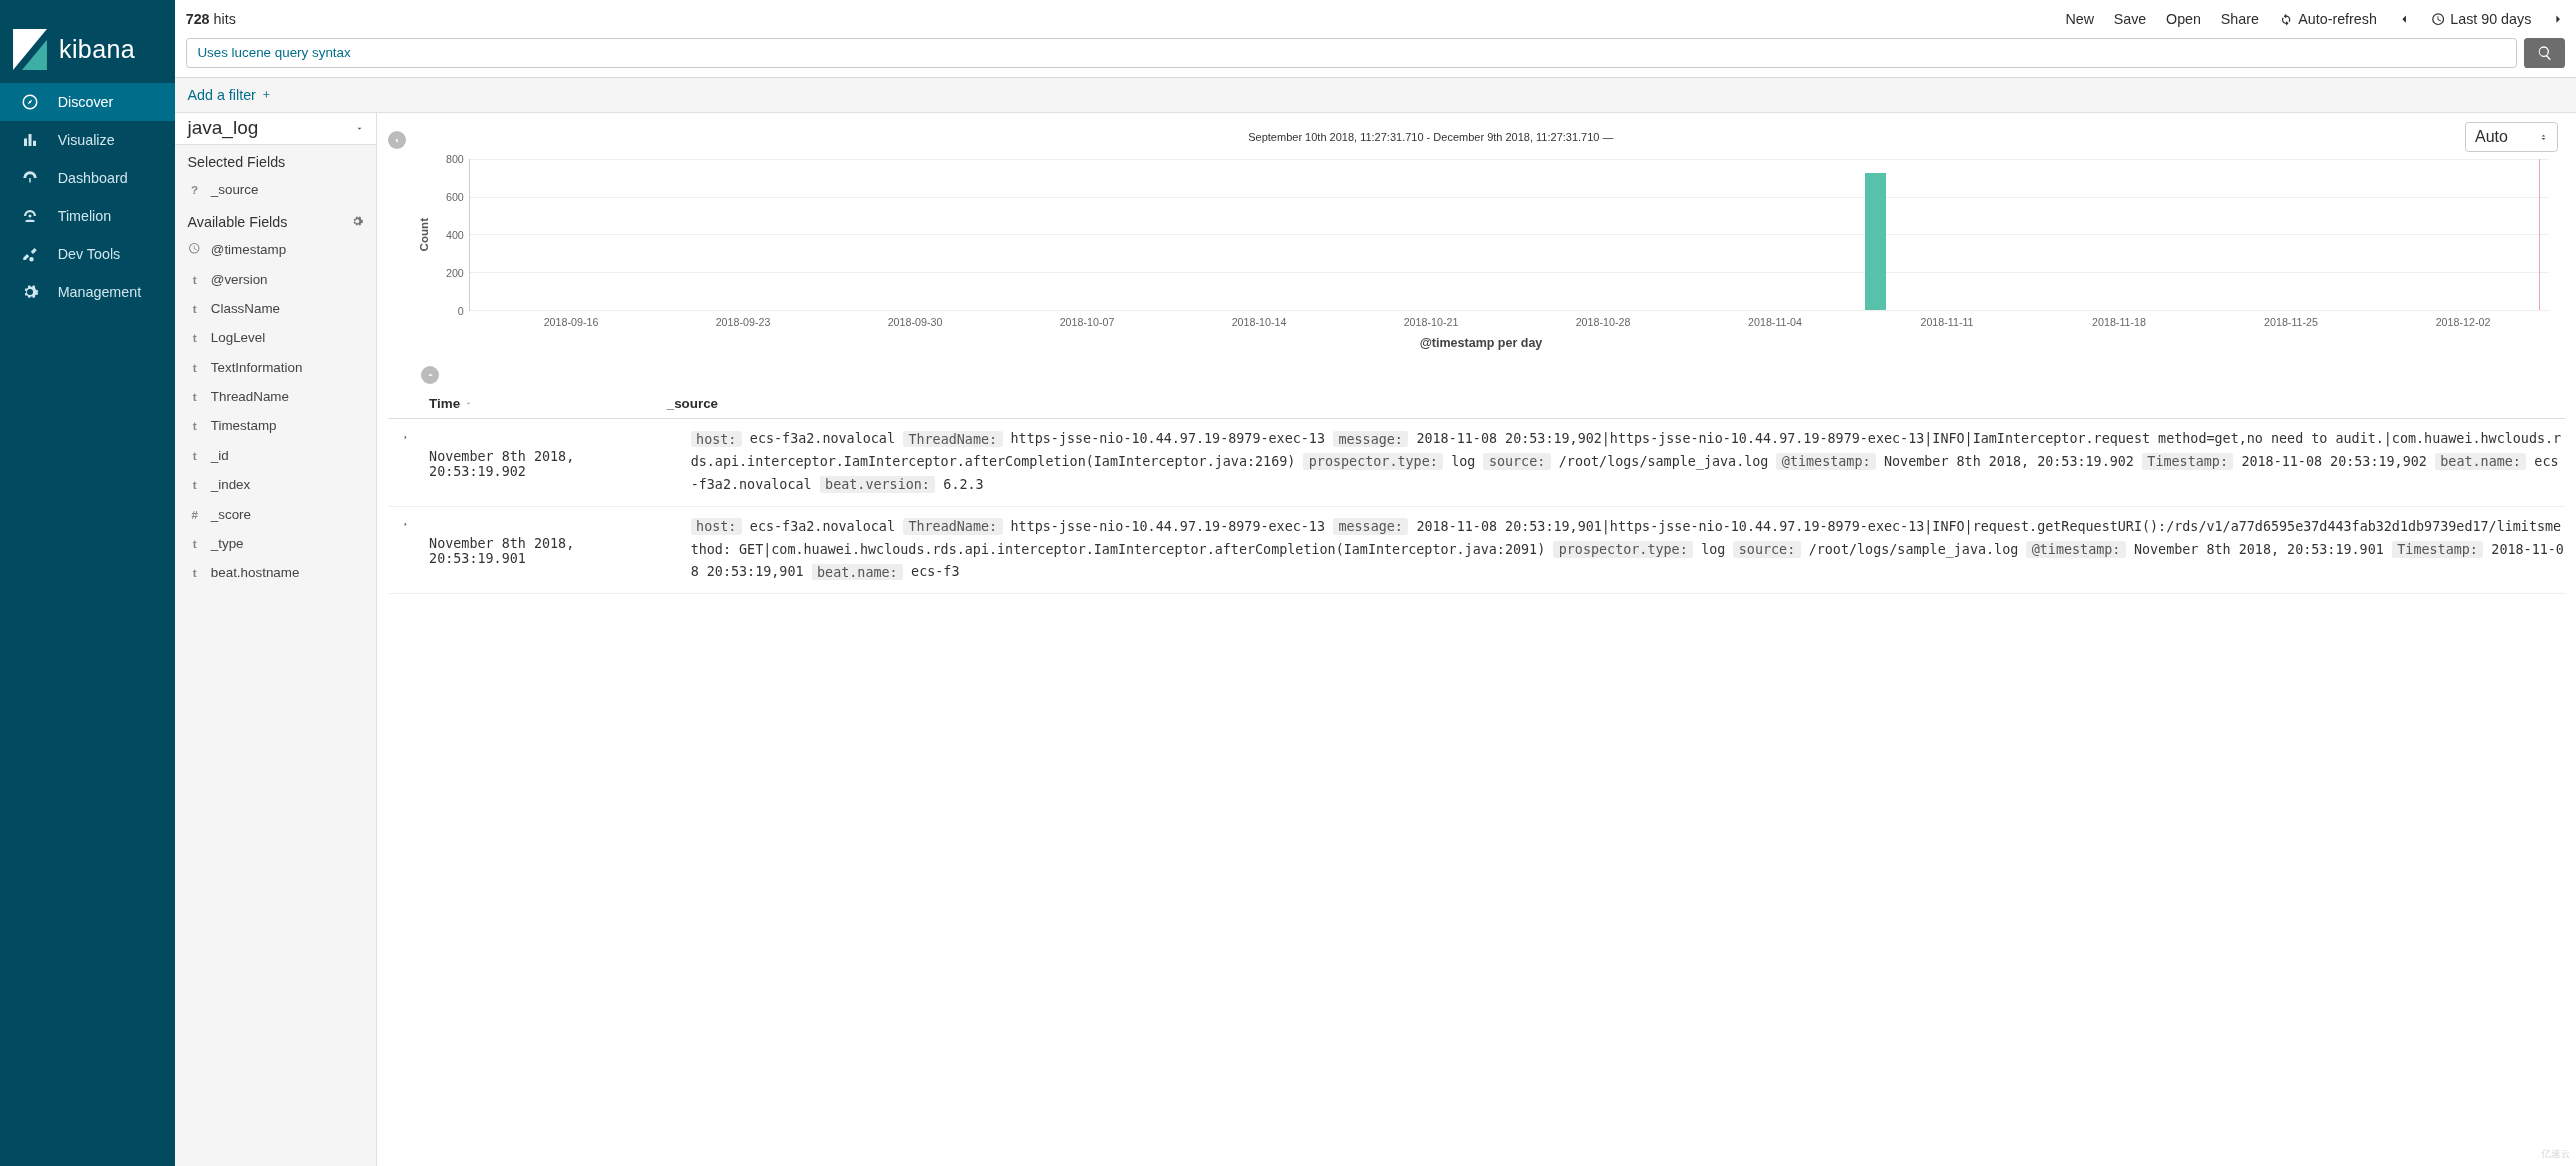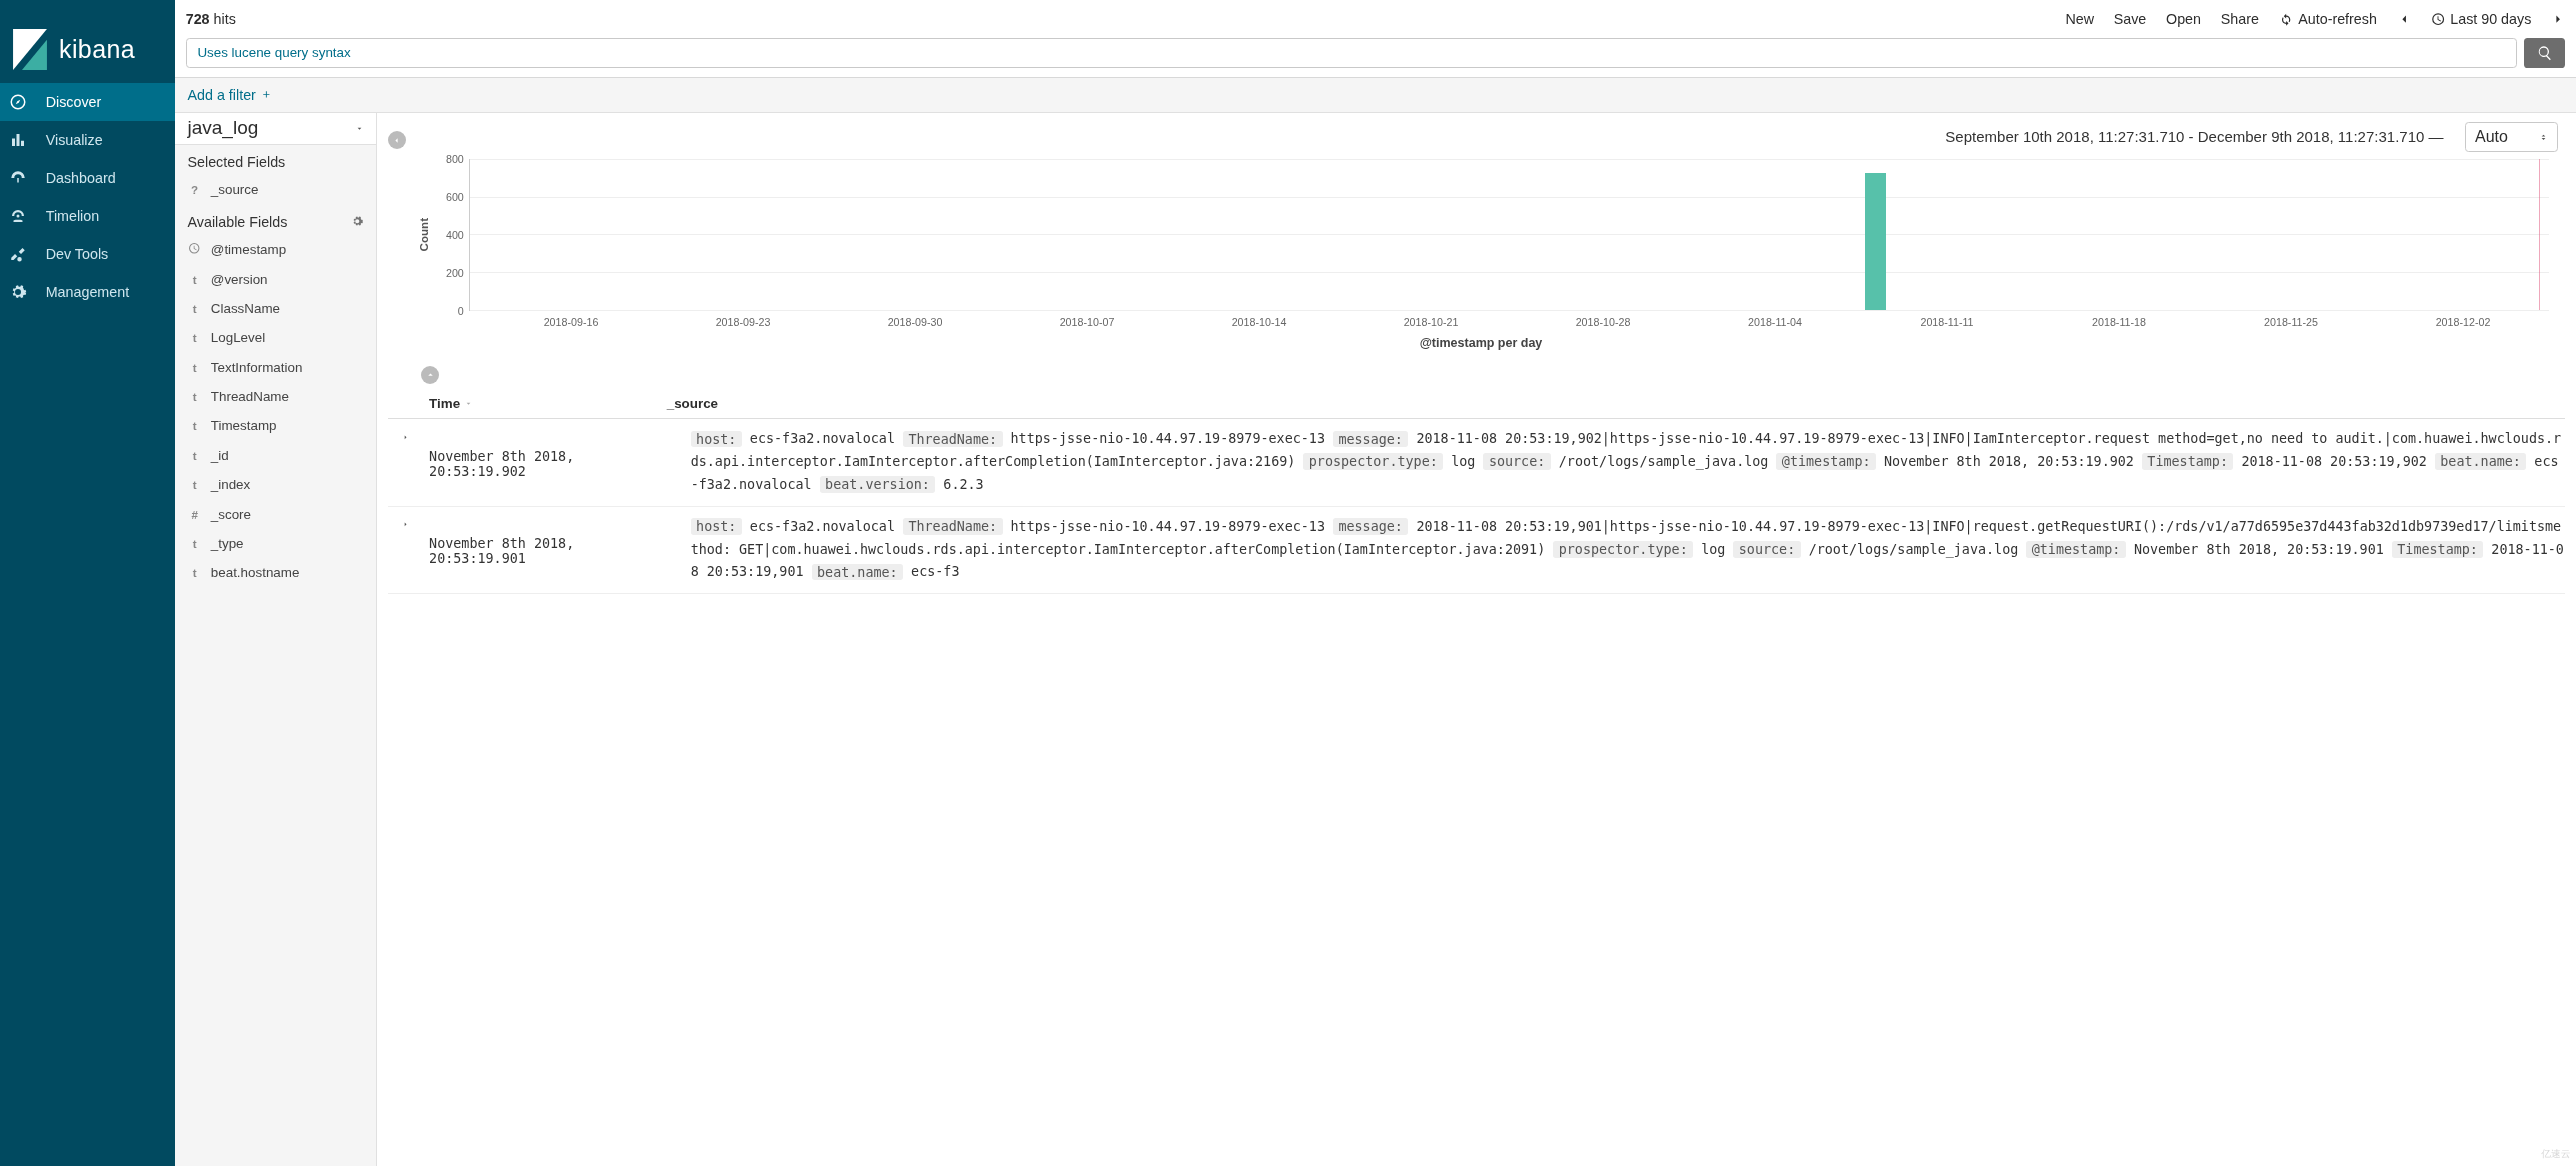--- a/index.html
+++ b/index.html
@@ -5,21 +5,21 @@
 * { box-sizing: border-box; margin: 0; padding: 0; }
 body { font-family: -apple-system, BlinkMacSystemFont, "Segoe UI", Helvetica, Arial, sans-serif; font-size: 12.5px; color: #2d2d2d; background: #fff; overflow: hidden; }
 .app { display: flex; height: 100vh; width: 100vw; }
 
 
 .sidebar { width: 175px; background: #014a60; color: #fff; display: flex; flex-direction: column; flex-shrink: 0; }
 .logo-row { display: flex; align-items: center; height: 68px; padding: 0 12.5px; gap: 12.5px; margin-top: 15px; }
 .logo-mark { width: 34px; height: 41px; }
 .logo-text { font-size: 25px; font-weight: 400; letter-spacing: 0.4px; color: #fff; }
 .nav { display: flex; flex-direction: column; }
-.nav-item { display: flex; align-items: center; gap: 18px; height: 38px; padding: 0 8px; color: #cfe6ee; cursor: pointer; font-size: 14.3px; }
+.nav-item { display: flex; align-items: center; gap: 18px; height: 38px; padding: 0 20px; color: #cfe6ee; cursor: pointer; font-size: 14.3px; }
 .nav-item.active { background: #006e8a; color: #fff; }
 .nav-item .ico { width: 19.7px; height: 19.7px; display: flex; align-items: center; justify-content: center; }
 .nav-item svg { width: 18px; height: 18px; fill: currentColor; }
 
 
 .main { flex: 1; display: flex; flex-direction: column; min-width: 0; }
 .topbar { display: flex; flex-direction: column; padding: 5.4px 10.7px 0 10.7px; border-bottom: 0.9px solid #d8d8d8; background: #fff; }
 .topbar-row1 { display: flex; align-items: center; height: 27px; }
 .hits { font-size: 14.3px; }
 .hits b { font-weight: 700; }
@@ -52,21 +52,21 @@
 .field-row { display: flex; align-items: center; gap: 9px; padding: 7.2px 12.5px; font-size: 13.4px; color: #444; cursor: pointer; }
 .field-type { width: 14.3px; text-align: center; font-weight: 700; color: #888; font-size: 11.6px; }
 .field-type.clock svg { width: 12.5px; height: 12.5px; fill: #888; }
 
 
 .results { flex: 1; display: flex; flex-direction: column; min-width: 0; overflow-y: auto; background: #fff; }
 .collapse-circle { width: 18px; height: 18px; border-radius: 50%; background: #bbb; display: flex; align-items: center; justify-content: center; margin: 7.2px 0 0 3.6px; cursor: pointer; flex-shrink: 0; }
 .collapse-circle svg { width: 9px; height: 9px; fill: #fff; }
 
 .time-header { display: flex; align-items: center; padding: 9px 18px 3.6px 7.2px; gap: 12.5px; }
-.time-range { flex: 1; text-align: right; font-size: 15px; color: #333; padding-right: 9px; }
+.time-range { flex: 1; text-align: center; font-size: 11px; color: #333; padding-right: 9px; }
 .interval-select { width: 93px; height: 30px; border: 0.9px solid #c9c9c9; border-radius: 3.6px; padding: 0 9px; display: flex; align-items: center; justify-content: space-between; cursor: pointer; font-size: 16px; }
 .interval-select svg { width: 9px; height: 12.5px; fill: #555; }
 
 
 .chart-wrap { padding: 3.6px 27px 3.6px 36px; }
 .chart { position: relative; height: 152px; display: flex; }
 .y-axis-label { writing-mode: vertical-rl; transform: rotate(180deg); font-size: 11.6px; font-weight: 700; color: #555; align-self: center; padding: 0 3.6px; }
 .y-axis { width: 36px; position: relative; }
 .y-tick { position: absolute; right: 5.4px; font-size: 10.7px; color: #666; transform: translateY(-50%); }
 .plot { flex: 1; position: relative; border-left: 0.9px solid #ccc; border-bottom: 0.9px solid #ccc; }

